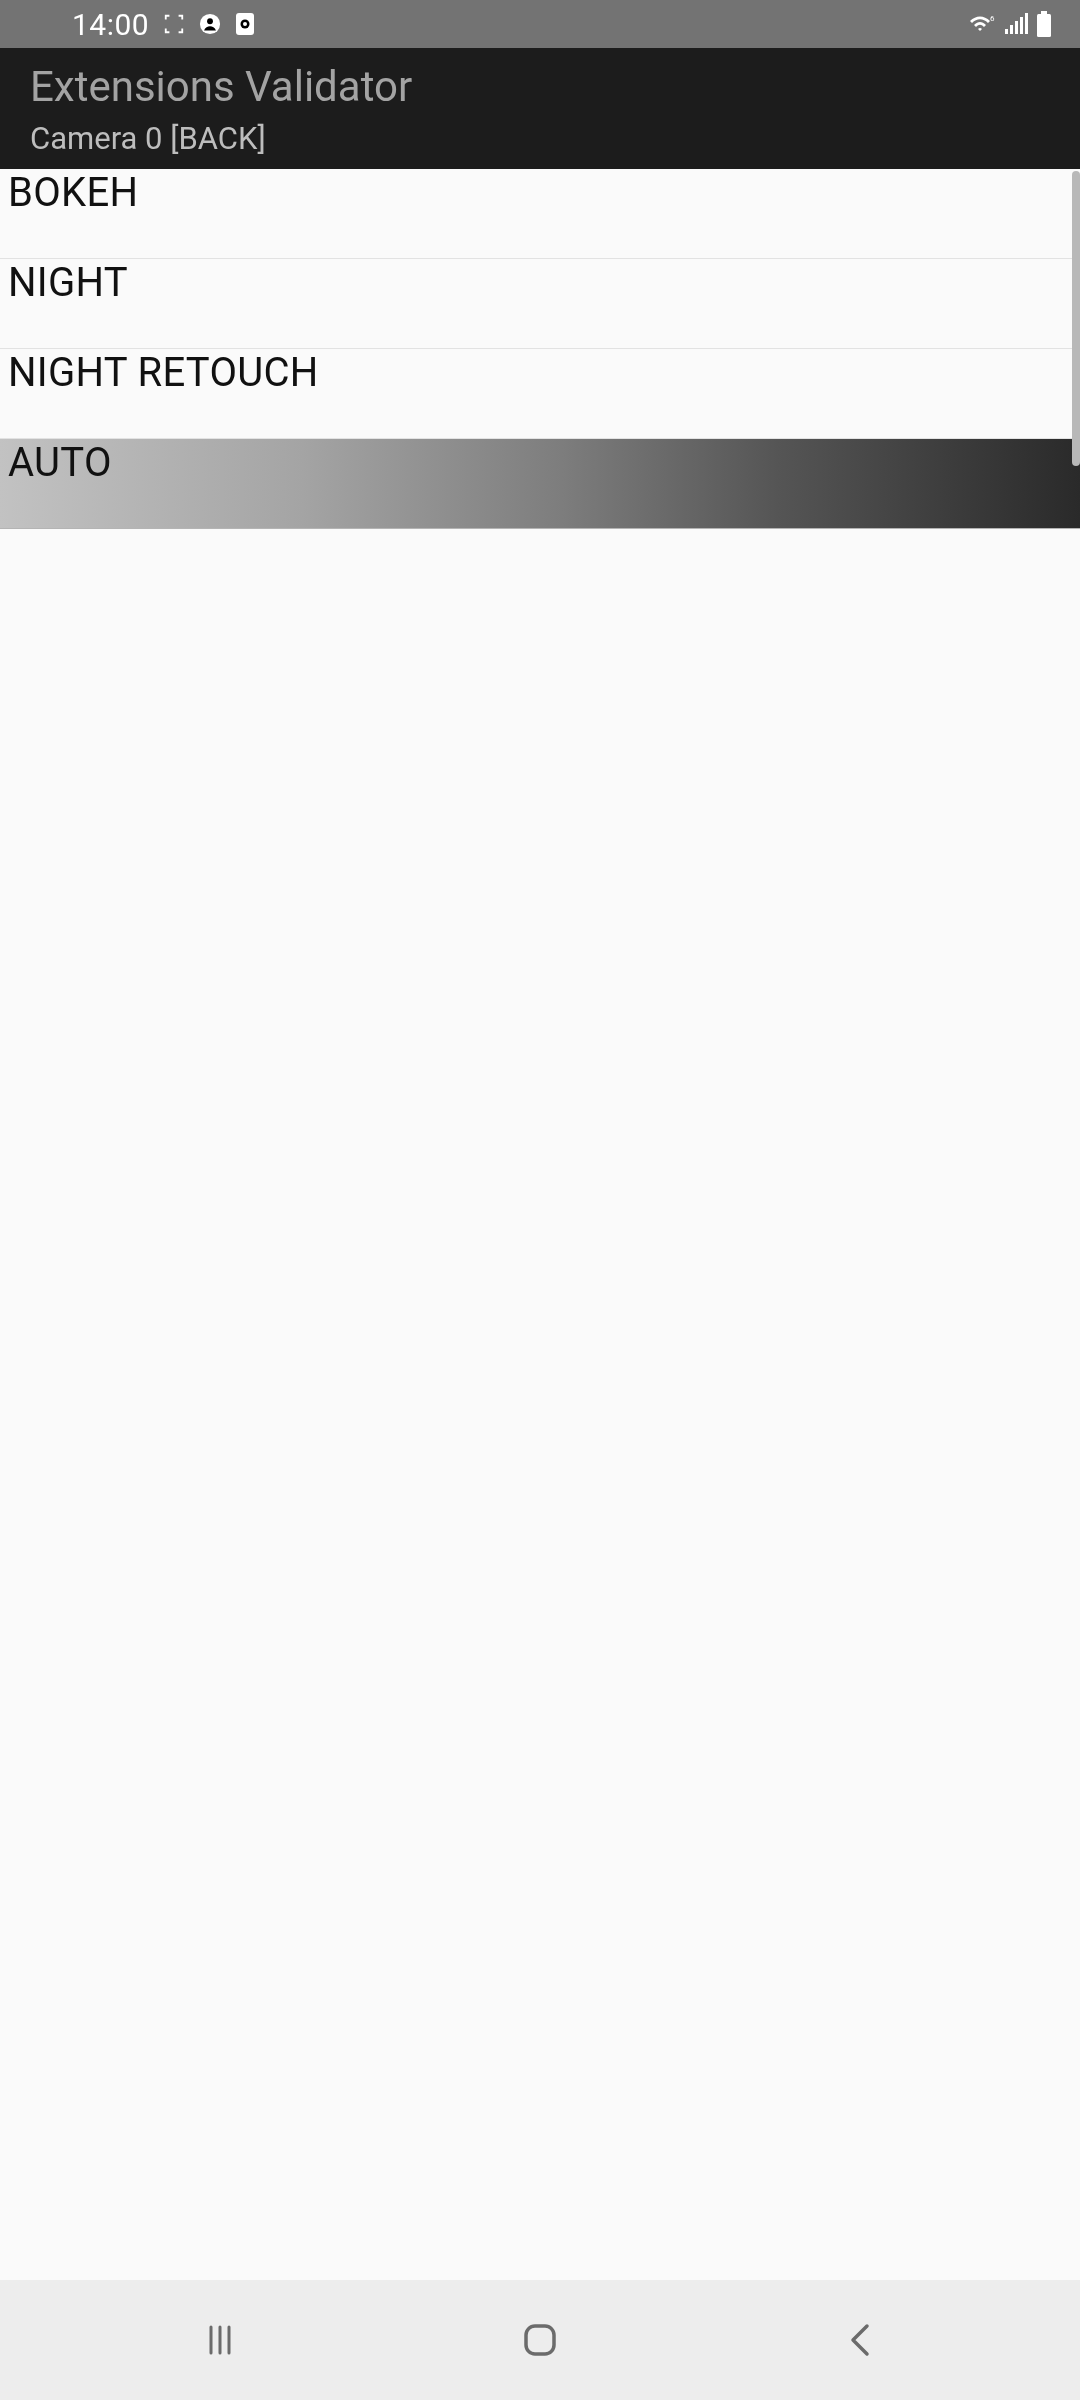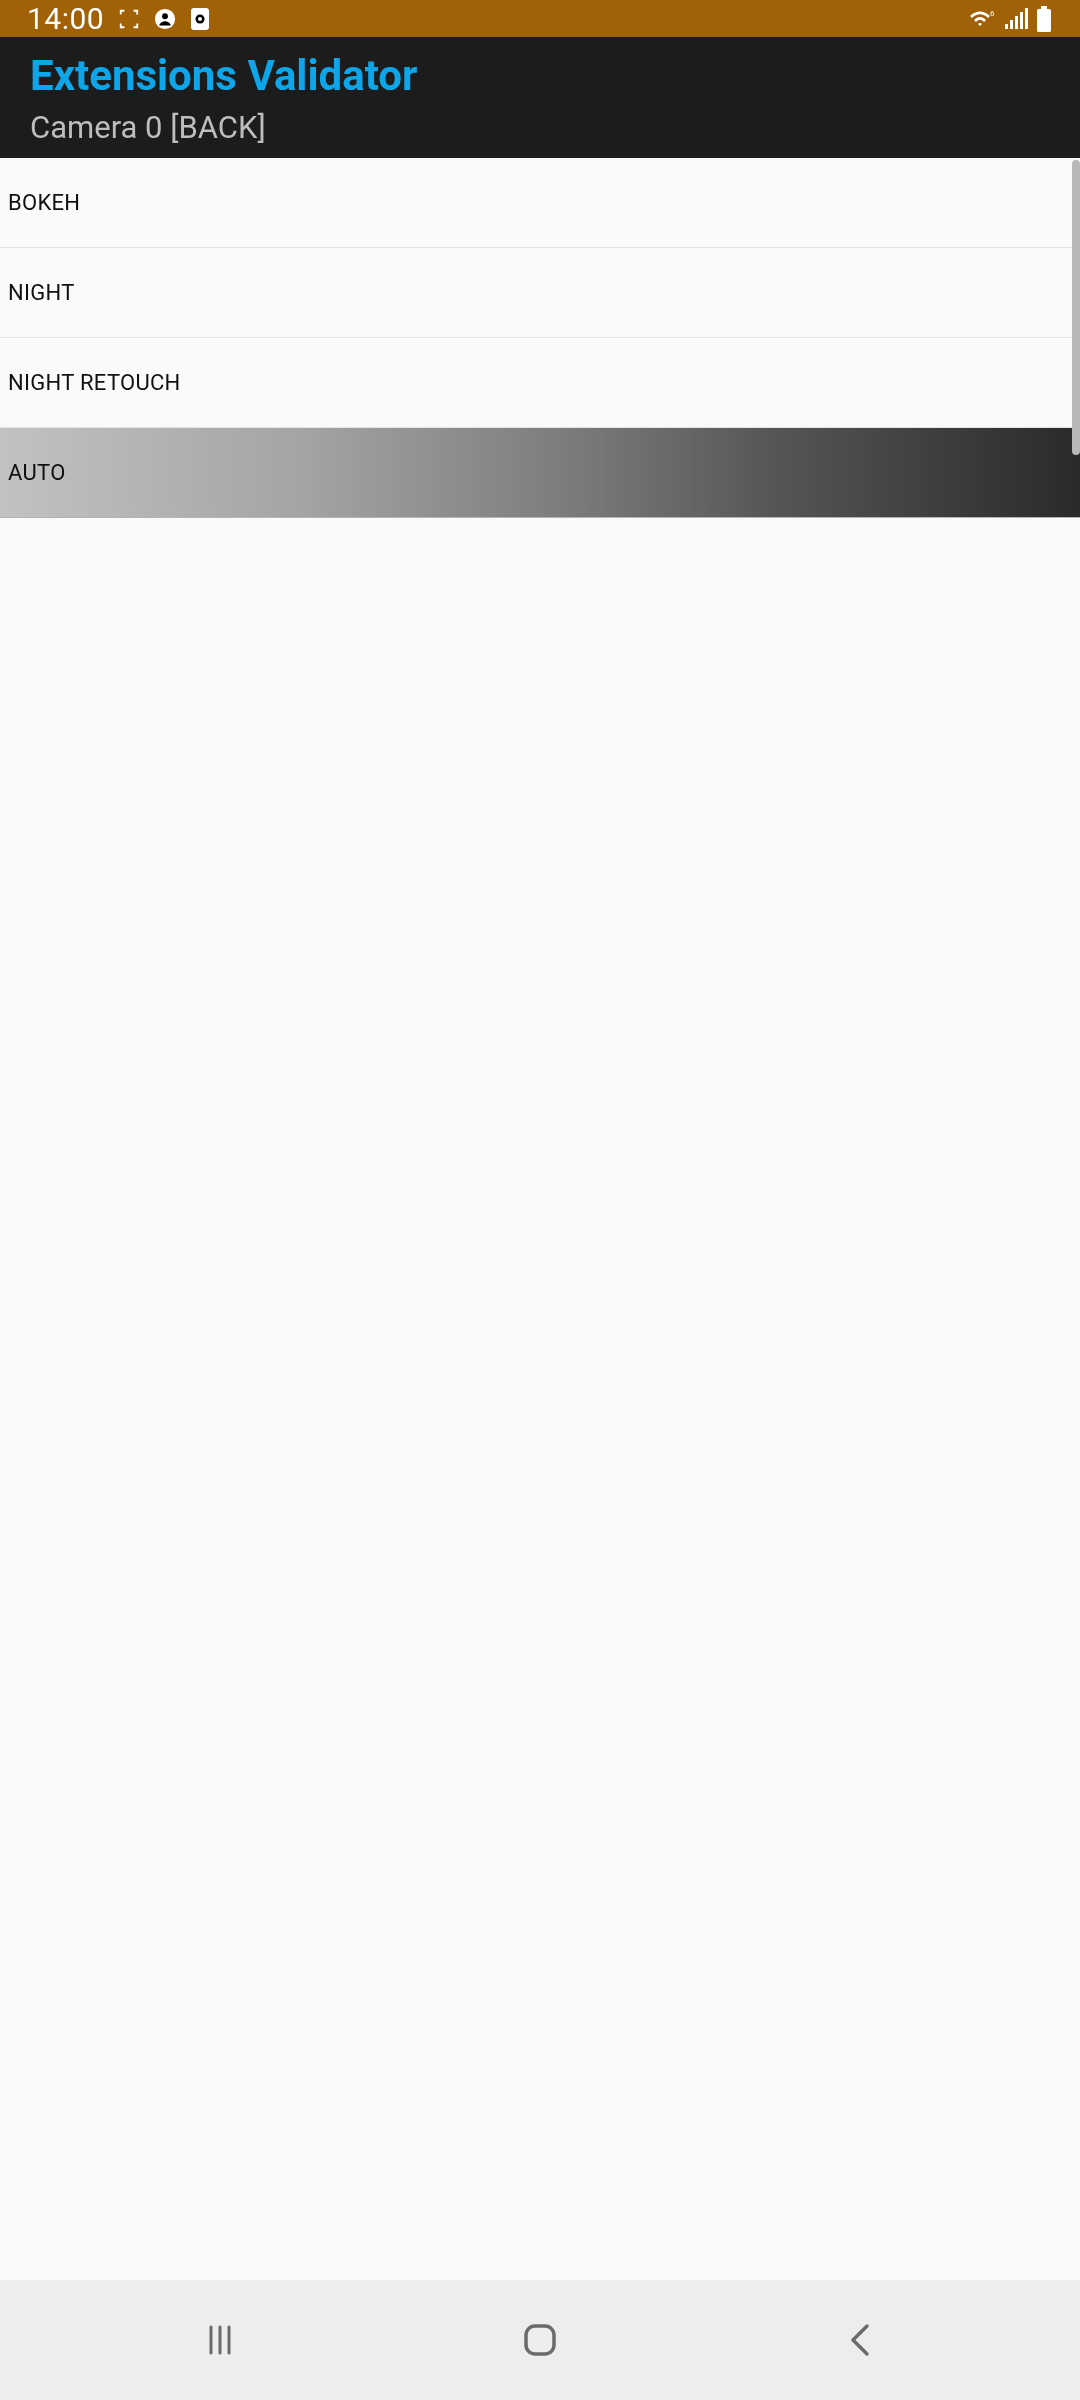--- a/index.html
+++ b/index.html
@@ -10,26 +10,26 @@
       -webkit-font-smoothing: antialiased;
     }
     html, body {
       width: 1080px;
       height: 2400px;
       background: #fafafa;
       overflow: hidden;
     }
     
     .status-bar {
-      height: 37px;
-      background: #a16207;
+      height: 48px;
+      background: #737373;
       display: flex;
       align-items: center;
       justify-content: space-between;
-      padding: 0 28px 0 27px;
+      padding: 0 28px 0 72px;
       color: #fff;
     }
     .status-left {
       display: flex;
       align-items: center;
       gap: 14px;
     }
     .status-time {
       font-size: 30px;
       font-weight: 400;
@@ -46,41 +46,40 @@
       gap: 8px;
     }
     
     .app-bar {
       background: #1c1c1c;
       padding: 14px 30px 12px 30px;
       color: #fff;
     }
     .app-title {
       font-size: 42px;
-      font-weight: 700;
-      color: #0ea5e9;
+      font-weight: 400;
+      color: #a3a3a3;
       line-height: 1.2;
     }
     .app-subtitle {
       font-size: 31px;
       font-weight: 400;
       color: #bdbdbd;
       margin-top: 8px;
     }
     
     .list {
       background: #fafafa;
       position: relative;
     }
     .list-item {
       height: 90px;
       display: flex;
-      align-items: center;
       padding: 0 8px;
-      font-size: 22px;
+      font-size: 40px;
       font-weight: 400;
       color: #111;
       border-bottom: 1px solid #e2e2e2;
       background: #fafafa;
       letter-spacing: 0.3px;
     }
     .list-item.selected {
       background: linear-gradient(90deg, #c2c2c2 0%, #a4a4a4 28%, #7d7d7d 52%, #555 72%, #2a2a2a 100%);
       border-bottom: 1px solid #b4b4b4;
       color: #111;

